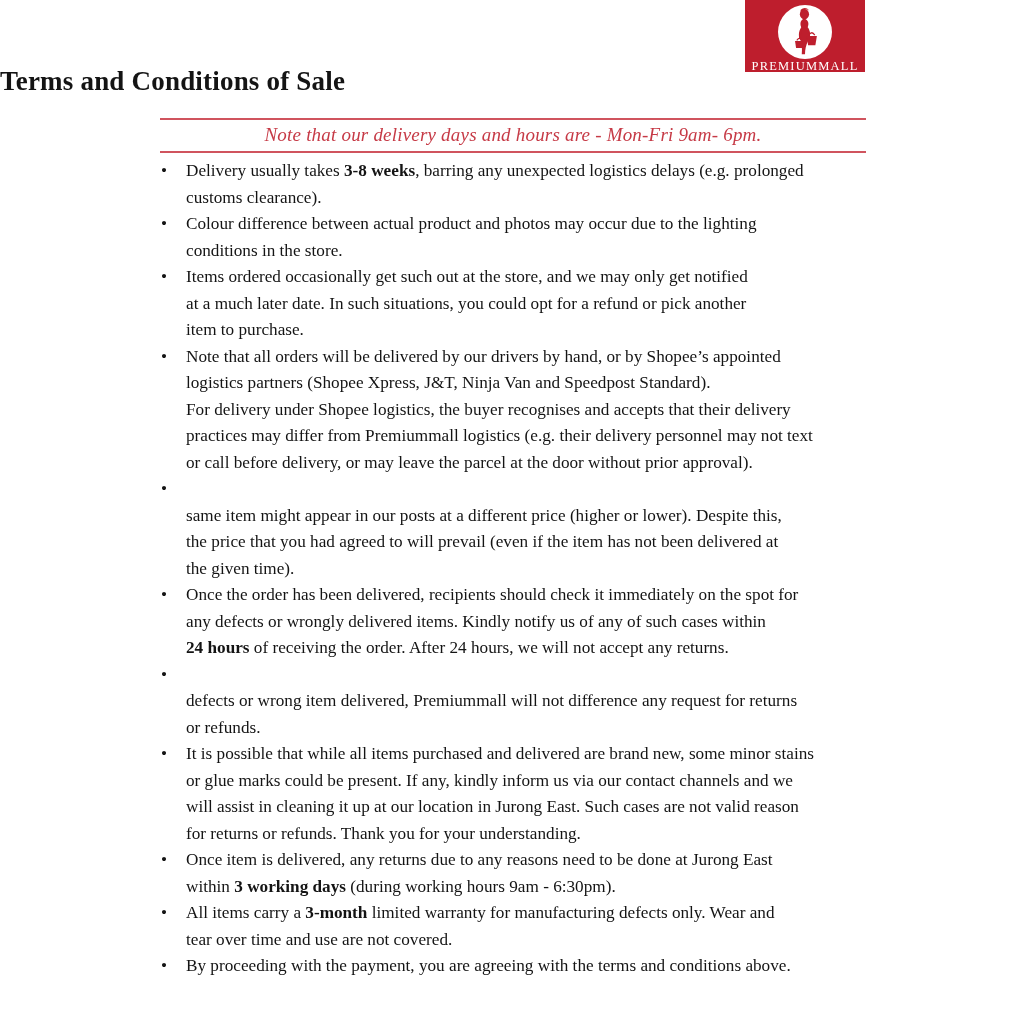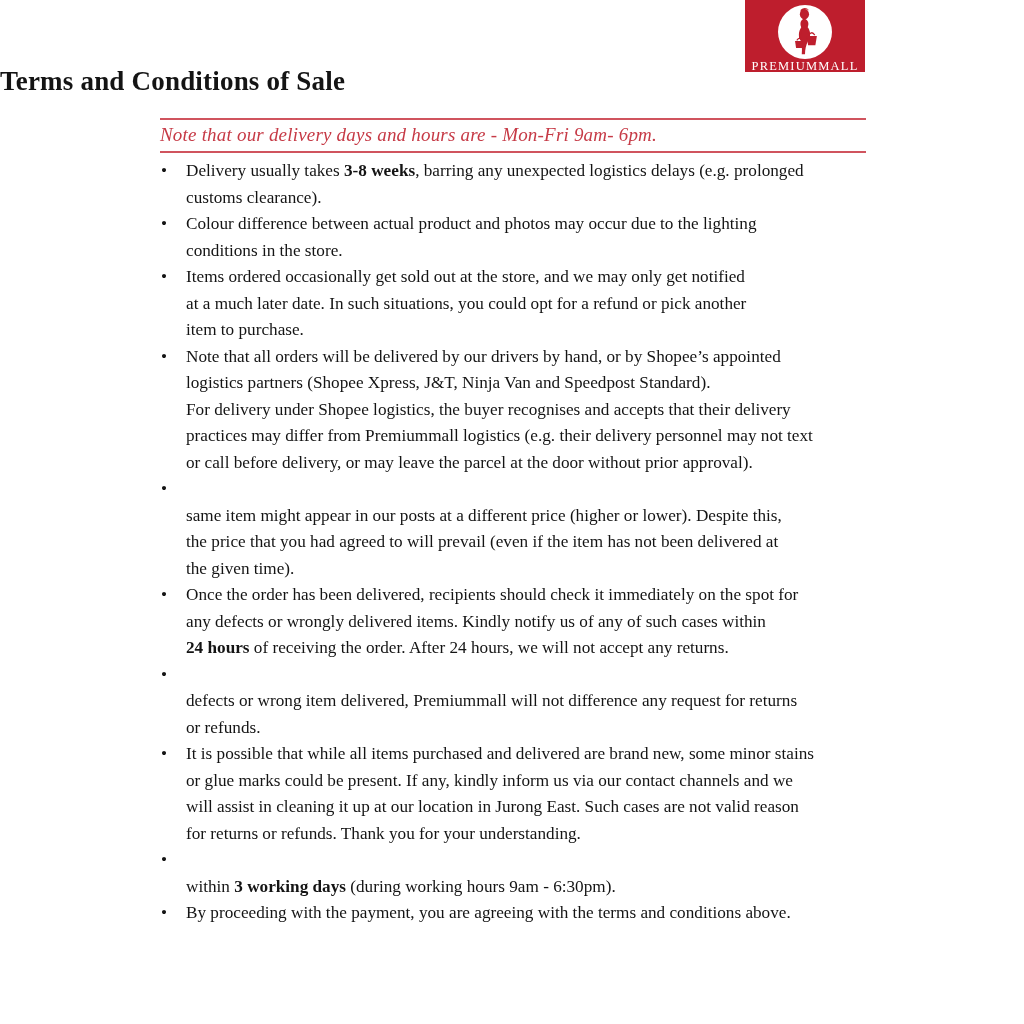--- a/index.html
+++ b/index.html
@@ -73,21 +73,21 @@
 
   
   .notice-band {
     position: absolute;
     left: 160px;
     top: 118px;
     width: 706px;
     border-top: 2px solid var(--rule-red);
     border-bottom: 2px solid var(--rule-red);
     padding: 4px 0 5px 0;
-    text-align: left;
+    text-align: center;
   }
   .notice-text {
     font-style: italic;
     font-size: 19px;
     color: var(--notice-red);
     letter-spacing: 0.2px;
   }
 
   
   .terms-list {
@@ -144,23 +144,24 @@
 
   <h1 class="doc-title">Terms and Conditions of Sale</h1>
 
   <div class="notice-band">
     <div class="notice-text">Note that our delivery days and hours are - Mon-Fri 9am- 6pm.</div>
   </div>
 
   <ul class="terms-list">
       <li><span>Delivery usually takes </span><span class="b">3-8 weeks</span><span>, barring any unexpected logistics delays (e.g. prolonged</span><br><span>customs clearance).</span></li>
       <li><span>Colour difference between actual product and photos may occur due to the lighting</span><br><span>conditions in the store.</span></li>
-      <li><span>Items ordered occasionally get sold out at the store, and we may only get notified</span><br><span>at a much later date. In such situations, you could opt for a refund or pick another</span><br><span>item to purchase.</span></li>
+      <li><span>Items ordered occasionally get such out at the store, and we may only get notified</span><br><span>at a much later date. In such situations, you could opt for a refund or pick another</span><br><span>item to purchase.</span></li>
       <li><span>Note that all orders will be delivered by our drivers by hand, or by Shopee’s appointed</span><br><span>logistics partners (Shopee Xpress, J&amp;T, Ninja Van and Speedpost Standard).</span><br><span>For delivery under Shopee logistics, the buyer recognises and accepts that their delivery</span><br><span>practices may differ from Premiummall logistics (e.g. their delivery personnel may not text</span><br><span>or call before delivery, or may leave the parcel at the door without prior approval).</span></li>
       <li><br><span>same item might appear in our posts at a different price (higher or lower). Despite this,</span><br><span>the price that you had agreed to will prevail (even if the item has not been delivered at</span><br><span>the given time).</span></li>
       <li><span>Once the order has been delivered, recipients should check it immediately on the spot for</span><br><span>any defects or wrongly delivered items. Kindly notify us of any of such cases within</span><br><span class="b">24 hours</span><span> of receiving the order. After 24 hours, we will not accept any returns.</span></li>
       <li><br><span>defects or wrong item delivered, Premiummall will not difference any request for returns</span><br><span>or refunds.</span></li>
       <li><span>It is possible that while all items purchased and delivered are brand new, some minor stains</span><br><span>or glue marks could be present. If any, kindly inform us via our contact channels and we</span><br><span>will assist in cleaning it up at our location in Jurong East. Such cases are not valid reason</span><br><span>for returns or refunds. Thank you for your understanding.</span></li>
-      <li><br><span>within </span><span class="b">3 working days</span><span> (during working hours 9am - 6:30pm).</span></li>
+      <li><span>Once item is delivered, any returns due to any reasons need to be done at Jurong East</span><br><span>within </span><span class="b">3 working days</span><span> (during working hours 9am - 6:30pm).</span></li>
+      <li><span>All items carry a </span><span class="b">3-month</span><span> limited warranty for manufacturing defects only. Wear and</span><br><span>tear over time and use are not covered.</span></li>
       <li><span>By proceeding with the payment, you are agreeing with the terms and conditions above.</span></li>
     </ul>
 
 </div>
 
 </body></html>

